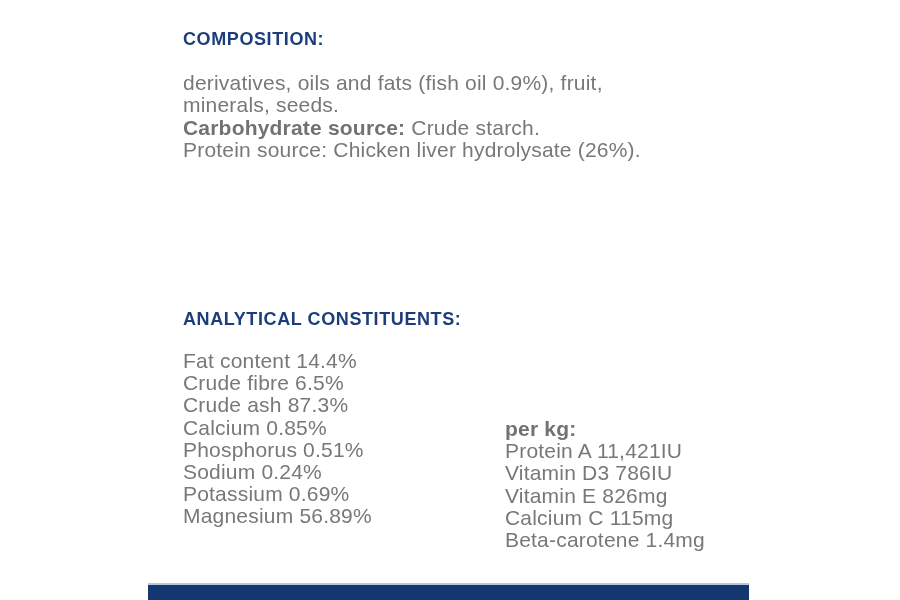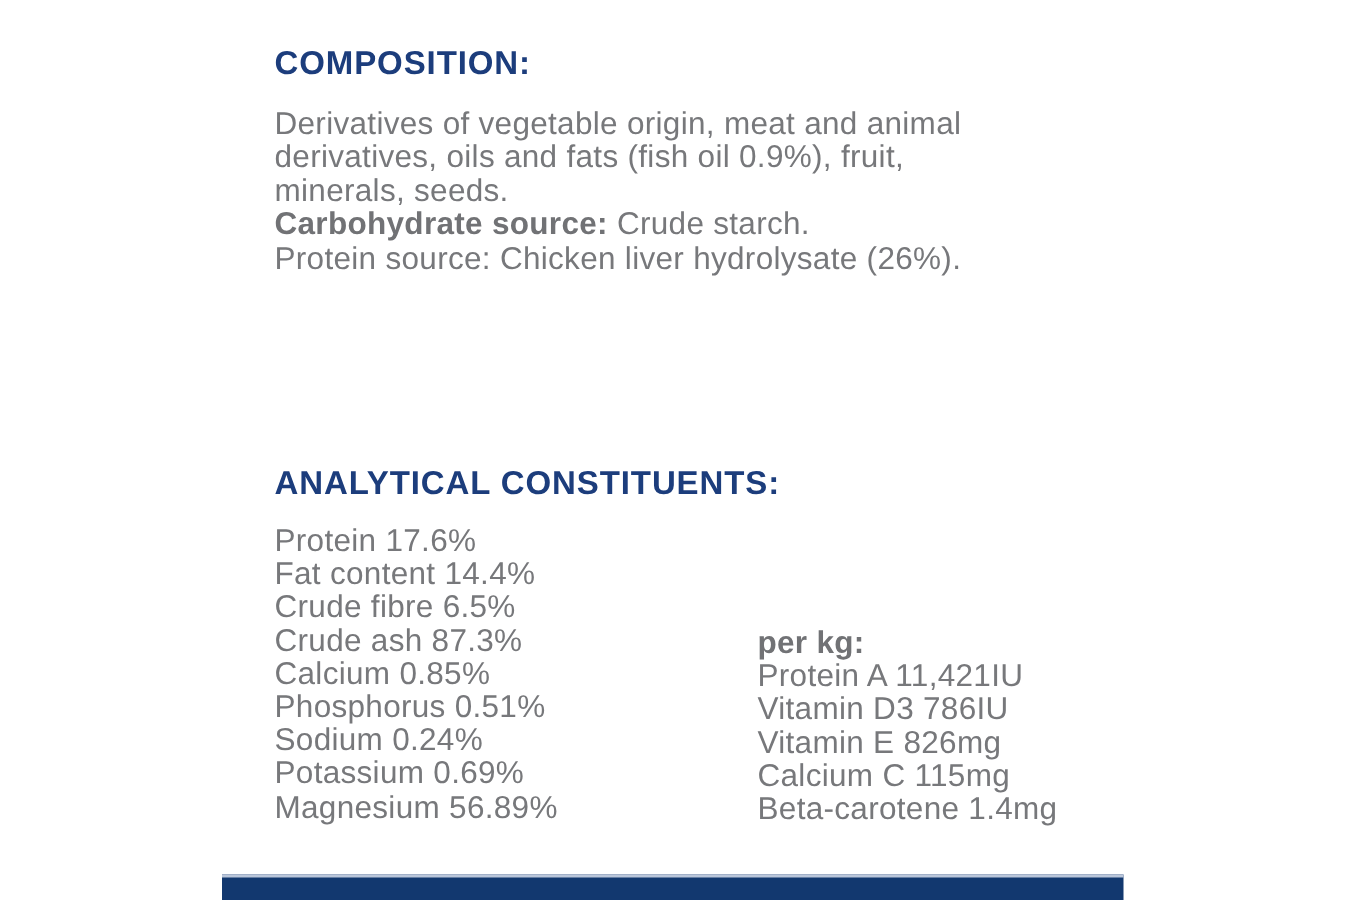--- a/index.html
+++ b/index.html
@@ -4,21 +4,21 @@
 <style>
   * { margin: 0; padding: 0; box-sizing: border-box; }
   html, body { width: 900px; height: 600px; background: #ffffff; overflow: hidden; }
   body { font-family: "Liberation Sans", "DejaVu Sans", sans-serif; }
 
   .canvas { position: relative; width: 900px; height: 600px; background: #ffffff; }
 
   .section-heading {
     position: absolute;
     left: 183px;
-    font-size: 22px;
+    font-size: 18px;
     font-weight: bold;
     letter-spacing: 0.6px;
     color: #1c3d7c;
     white-space: nowrap;
   }
   .comp-heading { top: 29px; }
   .anal-heading { top: 309px; }
 
   .body-text {
     position: absolute;
@@ -57,31 +57,29 @@
   }
 </style>
 </head>
 <body>
 
 <div class="canvas">
 
   <div class="section-heading comp-heading">COMPOSITION:</div>
 
   <div class="body-text comp-body">
-    <div>Derivatives of vegetable origin, meat and animal</div>
     <div>derivatives, oils and fats (fish oil 0.9%), fruit,</div>
     <div>minerals, seeds.</div>
     <div><span class="b">Carbohydrate source:</span> <span>Crude starch.</span></div>
     <div>Protein source: Chicken liver hydrolysate (26%).</div>
   </div>
 
   <div class="section-heading anal-heading">ANALYTICAL CONSTITUENTS:</div>
 
   <div class="body-text nutrient-list">
-    <div>Protein 17.6%</div>
     <div>Fat content 14.4%</div>
     <div>Crude fibre 6.5%</div>
     <div>Crude ash 87.3%</div>
     <div>Calcium 0.85%</div>
     <div>Phosphorus 0.51%</div>
     <div>Sodium 0.24%</div>
     <div>Potassium 0.69%</div>
     <div>Magnesium 56.89%</div>
   </div>
 

